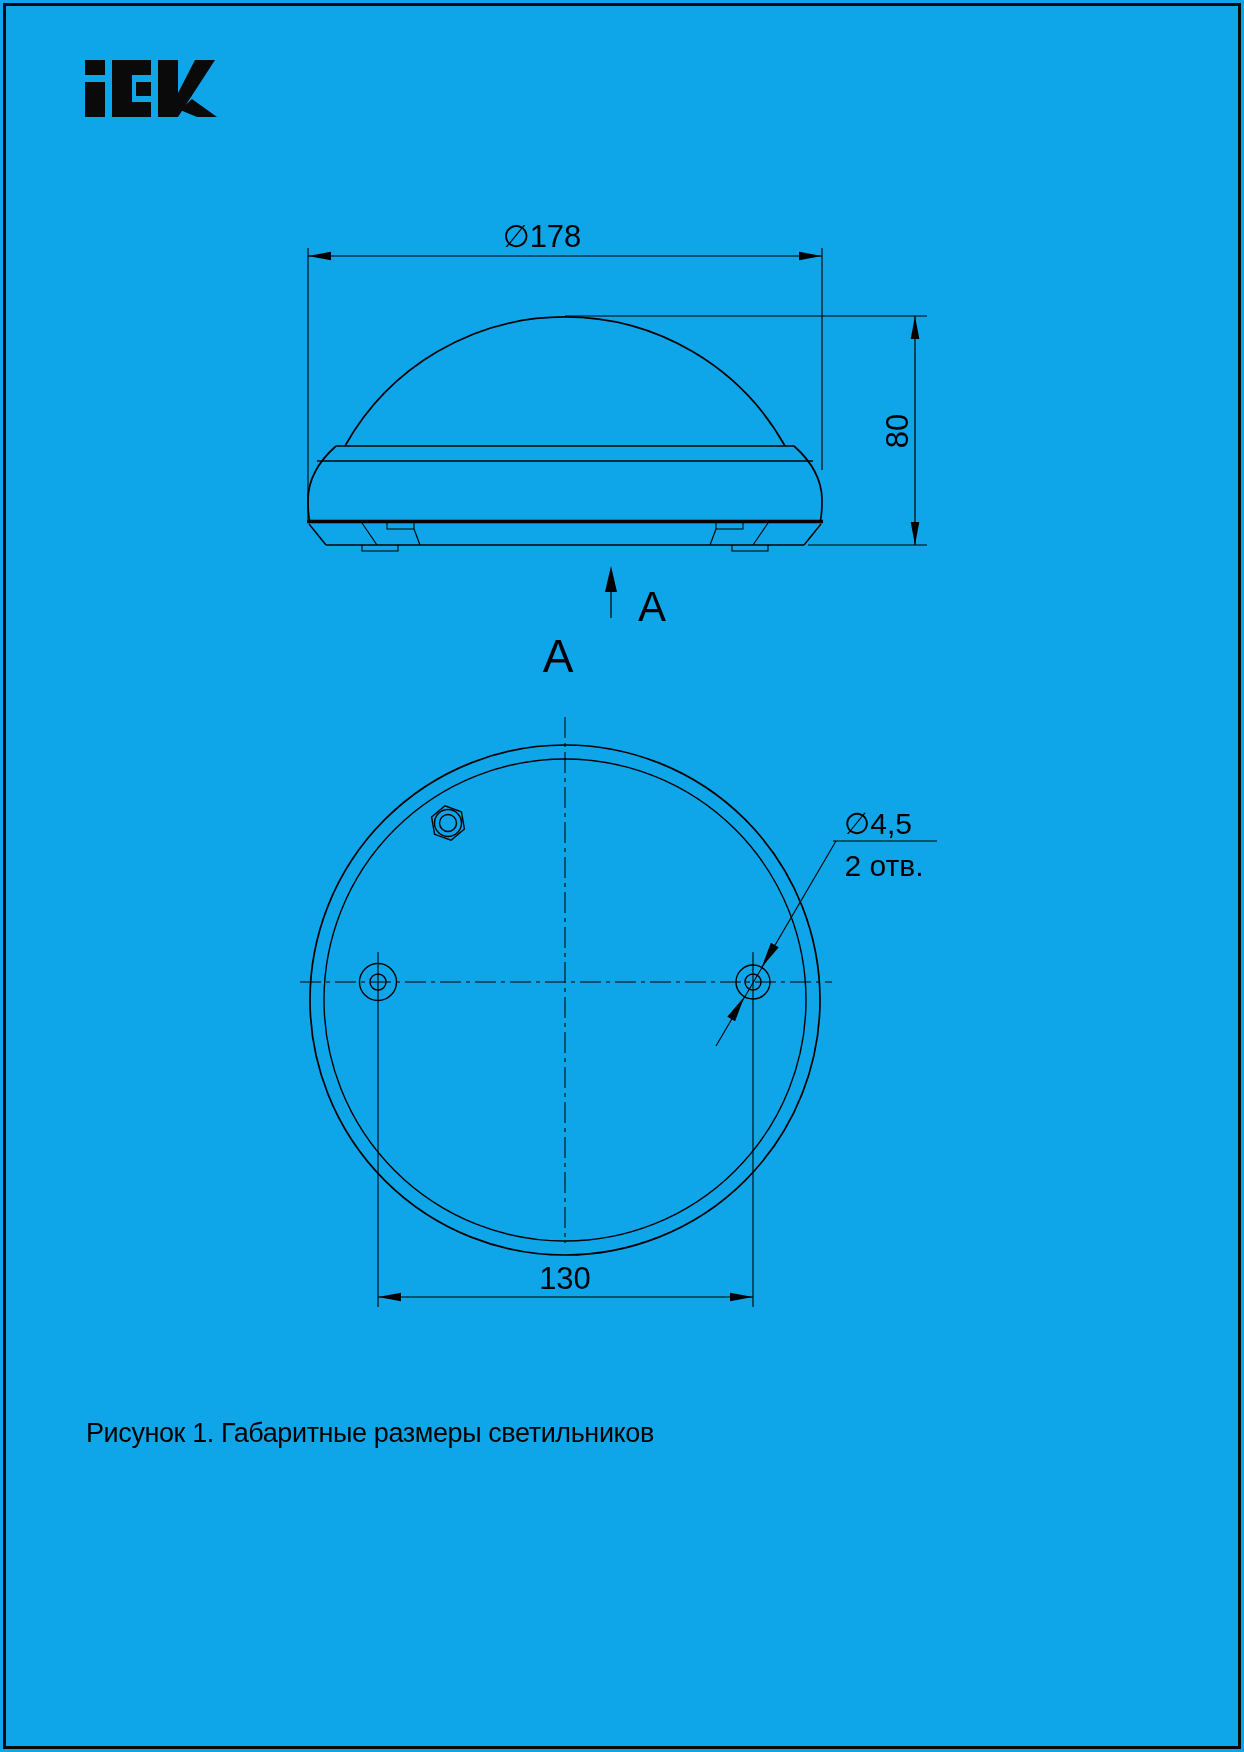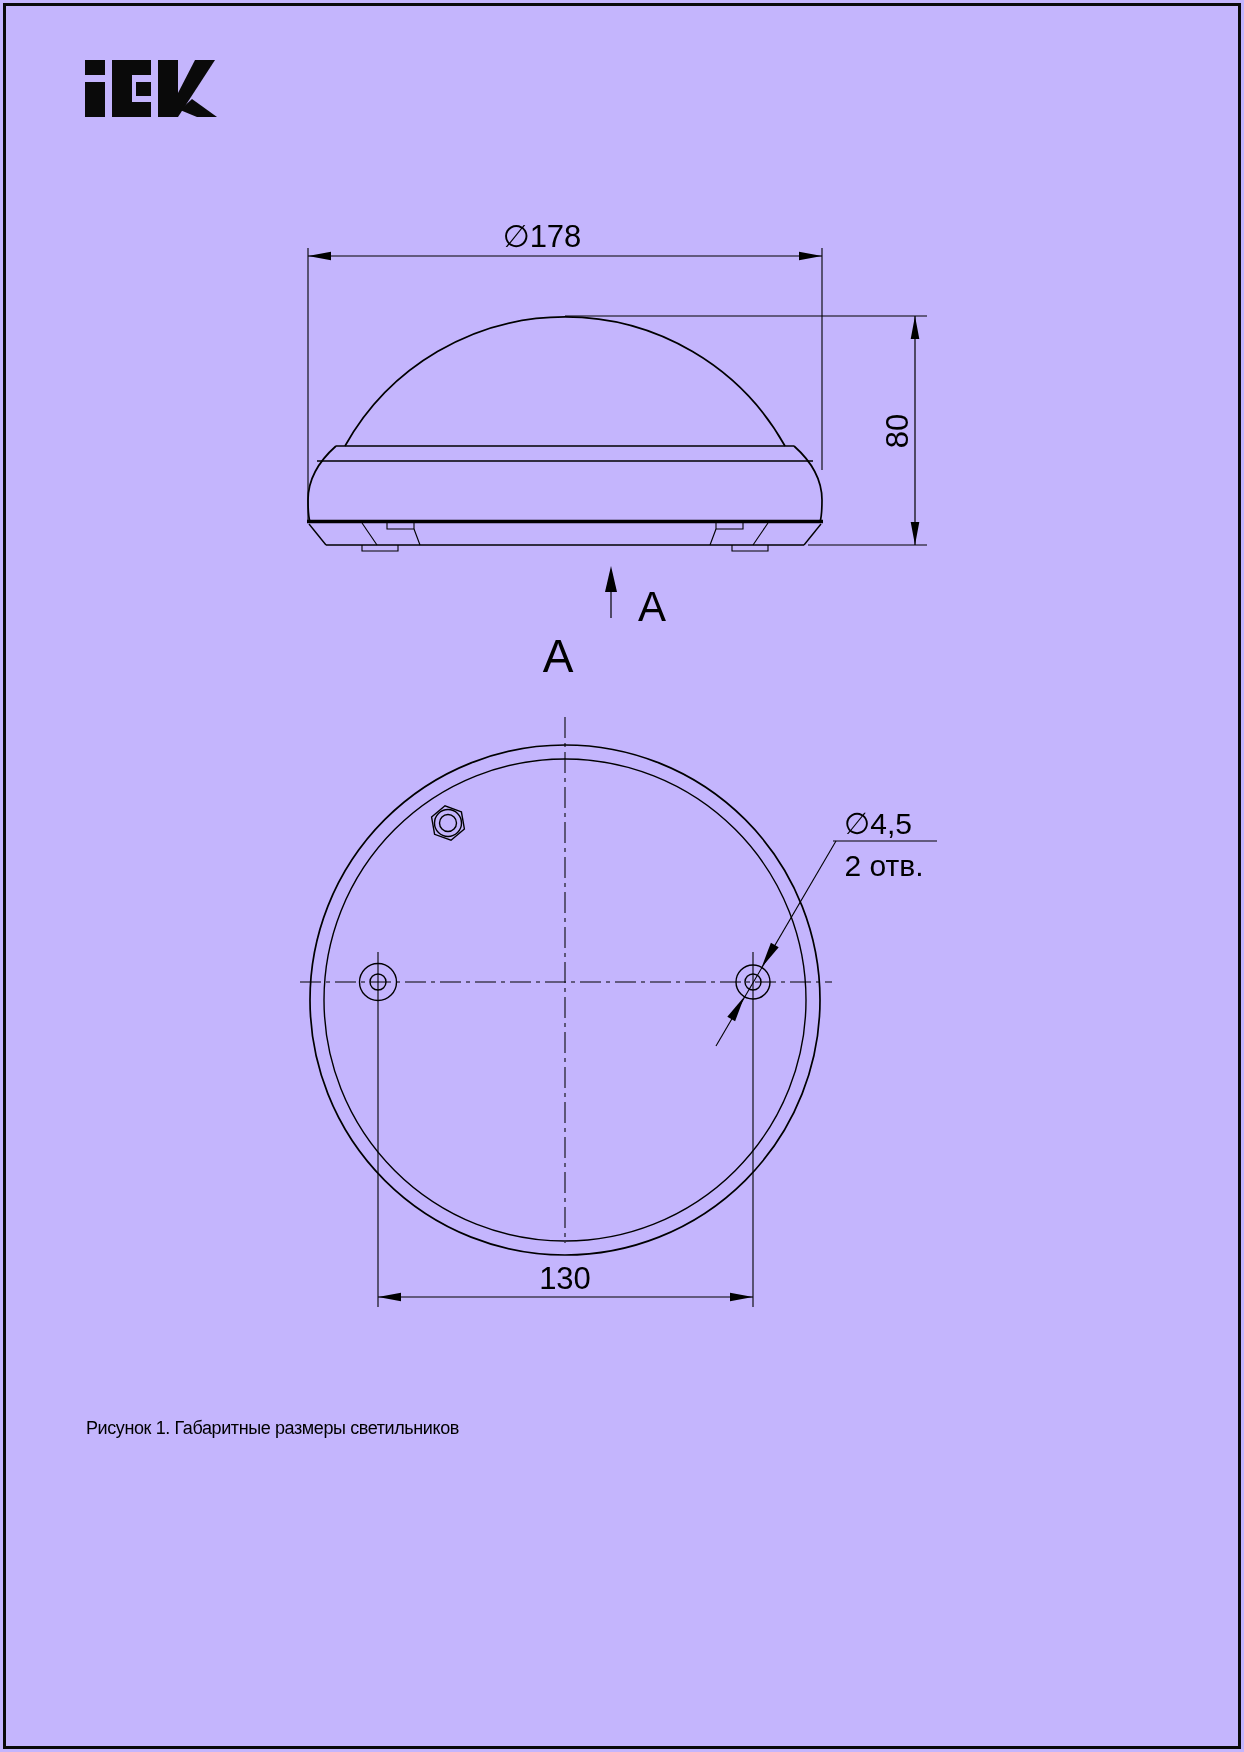--- a/index.html
+++ b/index.html
@@ -1,19 +1,19 @@
 <!DOCTYPE html>
 <html><head>
 <meta charset="utf-8">
 <style>
   html,body{margin:0;padding:0;background:#ffffff;}
   .page{
     position:relative;
     width:1244px;height:1752px;
-    background:#c4b5fd;
+    background:#0ea5e9;
     overflow:hidden;
     font-family:"Liberation Sans","DejaVu Sans",sans-serif;
   }
   .frame{
     position:absolute;
     left:3px;top:3px;right:3px;bottom:3px;
     border:3px solid #0a0a0a;
     pointer-events:none;
   }
   svg.art{position:absolute;left:0;top:0;width:1244px;height:1752px;}
@@ -27,21 +27,21 @@
   .arr{fill:#000;stroke:none;}
   .logo-fill{fill:#0a0a0a;stroke:none;}
   
   text{fill:#000;}
   .dim-text{font-family:"Liberation Sans","DejaVu Sans",sans-serif;font-size:31px;text-anchor:middle;}
   .leader-text{font-family:"Liberation Sans","DejaVu Sans",sans-serif;font-size:30px;text-anchor:middle;}
   .sec-a-small{font-family:"Liberation Sans","DejaVu Sans",sans-serif;font-size:42px;text-anchor:middle;}
   .sec-a-title{font-family:"Liberation Sans","DejaVu Sans",sans-serif;font-size:46px;text-anchor:middle;}
   .caption{
     position:absolute;left:86px;top:1418px;
-    font-size:18px;color:#000;letter-spacing:-0.4px;
+    font-size:27px;color:#000;letter-spacing:-0.4px;
     white-space:nowrap;
   }
 </style>
 </head>
 <body>
 
 <div class="page">
   <div class="frame"></div>
 
   <svg class="art" viewBox="0 0 1244 1752" xmlns="http://www.w3.org/2000/svg">

